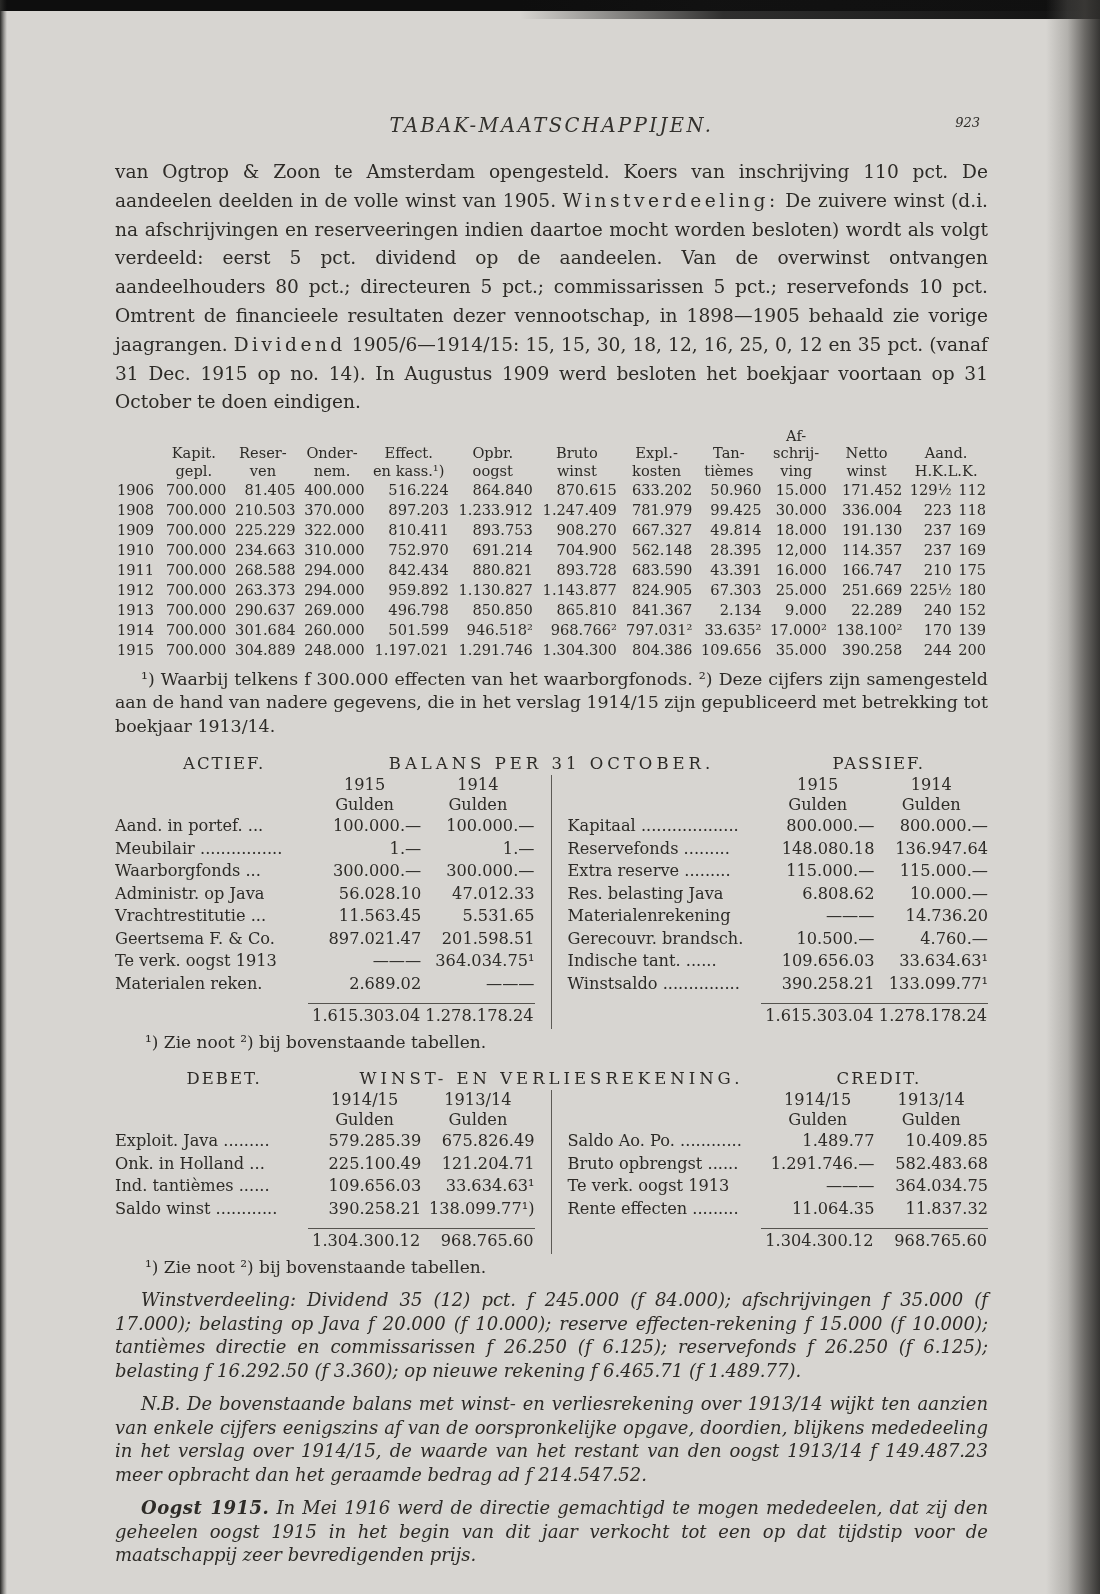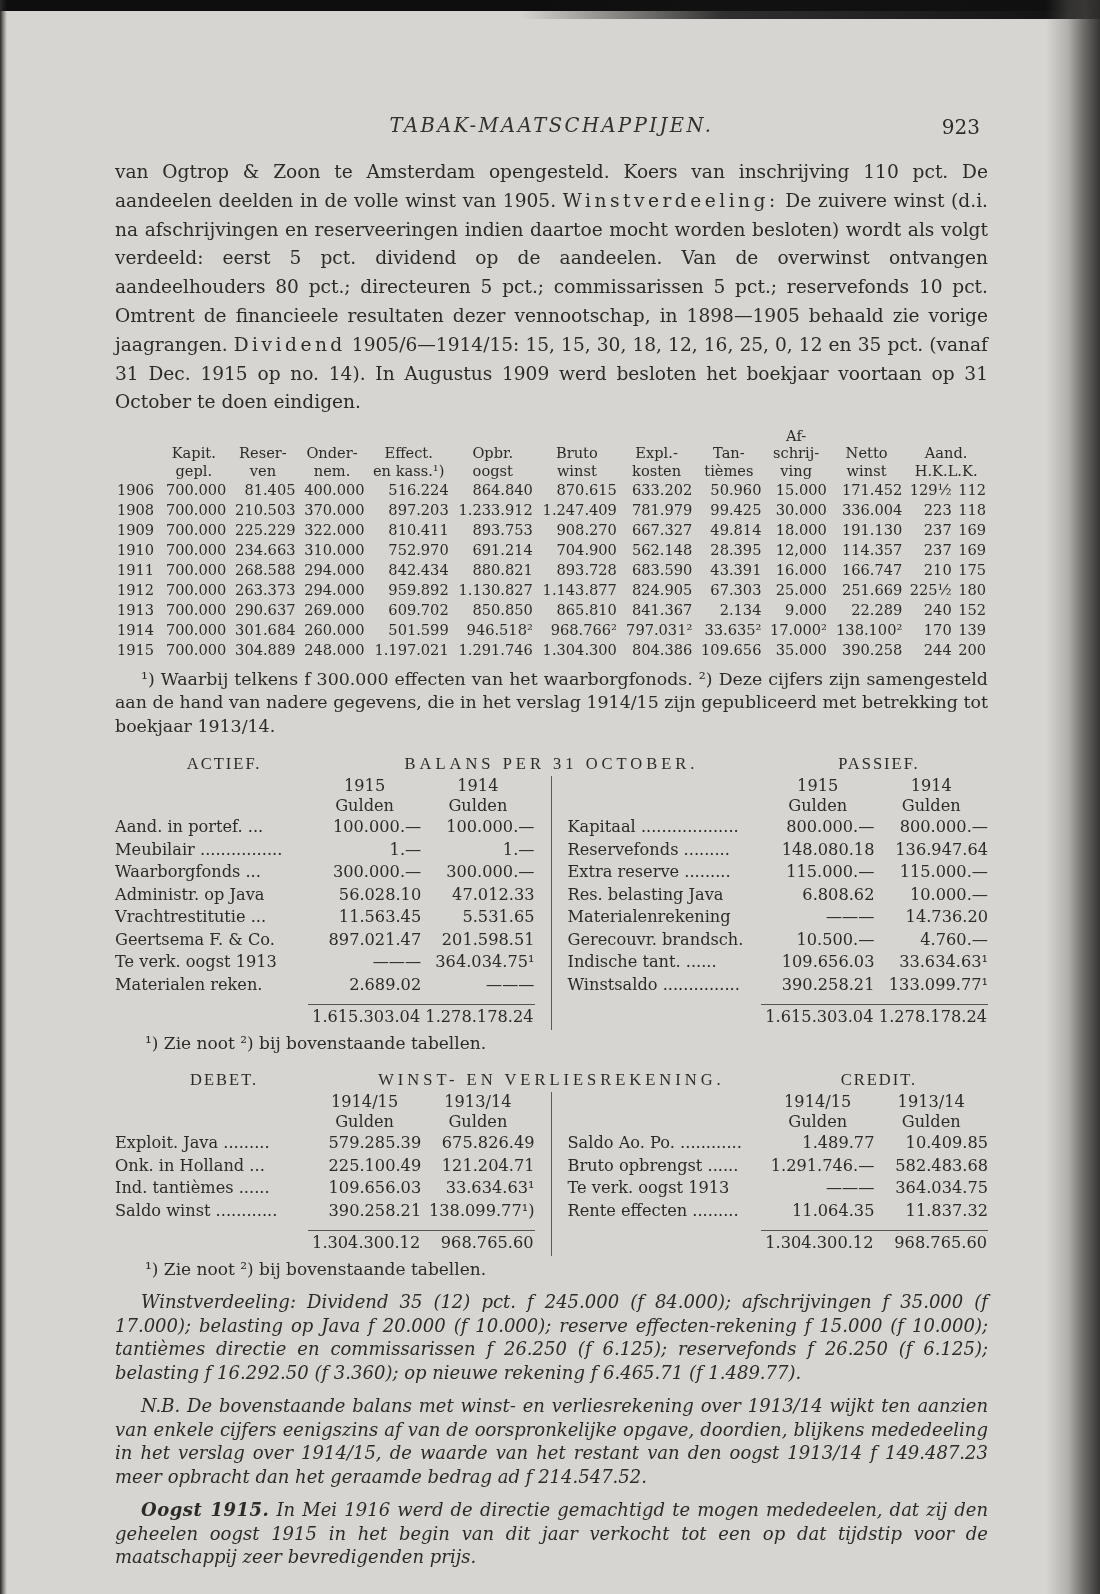--- a/index.html
+++ b/index.html
@@ -10,36 +10,36 @@
         background:linear-gradient(to right, rgba(20,20,20,0) 0%, rgba(18,18,18,.85) 35%, #101010 100%);}
   .edge-left{position:absolute;top:0;left:0;bottom:0;width:7px;
         background:linear-gradient(to right,#2a2a28 0%, rgba(42,42,40,.35) 60%, rgba(42,42,40,0) 100%);}
   .edge-right{position:absolute;top:0;right:0;bottom:0;width:54px;
         background:linear-gradient(to right, rgba(90,88,84,0) 0%, rgba(110,108,104,.35) 40%, rgba(70,68,65,.75) 72%, rgba(45,44,42,.95) 100%);}
   .content{position:absolute;left:115px;right:112px;top:114px;}
 
   .pagehead{position:relative;height:30px;margin-bottom:14px;}
   .head-title{position:absolute;left:0;right:0;text-align:center;font-style:italic;
         font-size:19.5px;letter-spacing:2.5px;color:#33312d;}
-  .head-num{position:absolute;right:8px;top:1px;font-size:20px;}
+  .head-num{position:absolute;right:8px;top:1px;font-size:13px;font-style:italic;}
 
   .body-para{margin:0;text-align:justify;font-size:18.6px;line-height:28.8px;}
   .spaced{letter-spacing:3.5px;}
 
   table{border-collapse:collapse;}
   .stats{width:100%;margin-top:10px;font-size:14.6px;white-space:nowrap;}
   .stats th{font-weight:normal;line-height:18px;padding:0 2px;}
   .stats td{text-align:right;line-height:20px;padding:0 2px;}
   .stats td:first-child{text-align:left;}
   .stats .af-row th{line-height:17px;}
 
   .footnote{margin:8px 0 0 0;text-align:justify;font-size:17.4px;line-height:23.3px;text-indent:26px;}
 
   .fin{margin-top:16px;}
-  .fin-head{display:grid;grid-template-columns:1fr 2fr 1fr;font-size:16.5px;margin-bottom:2px;font-family:Liberation Serif, serif;}
+  .fin-head{display:grid;grid-template-columns:1fr 2fr 1fr;font-size:16.5px;margin-bottom:2px;}
   .fin-head .side-label{text-align:center;letter-spacing:2px;}
   .fin-head .fin-title{text-align:center;letter-spacing:4px;}
   .fin-cols{display:flex;}
   .half{width:50%;box-sizing:border-box;}
   .hl{border-right:1.6px solid #5c5a55;padding-right:16px;}
   .hr{padding-left:16px;}
   .fin-table{width:100%;font-size:16.2px;white-space:nowrap;}
   .fin-table th{font-weight:normal;text-align:center;line-height:20px;padding:0;}
   .fin-table col.lab{width:46%;}
   .fin-table col.val{width:27%;}
@@ -196,21 +196,21 @@
             <td>25.000</td>
             <td>251.669</td>
             <td>225½</td>
             <td>180</td>
           </tr>
           <tr>
             <td>1913</td>
             <td>700.000</td>
             <td>290.637</td>
             <td>269.000</td>
-            <td>609.702</td>
+            <td>496.798</td>
             <td>850.850</td>
             <td>865.810</td>
             <td>841.367</td>
             <td>2.134</td>
             <td>9.000</td>
             <td>22.289</td>
             <td>240</td>
             <td>152</td>
           </tr>
           <tr>

